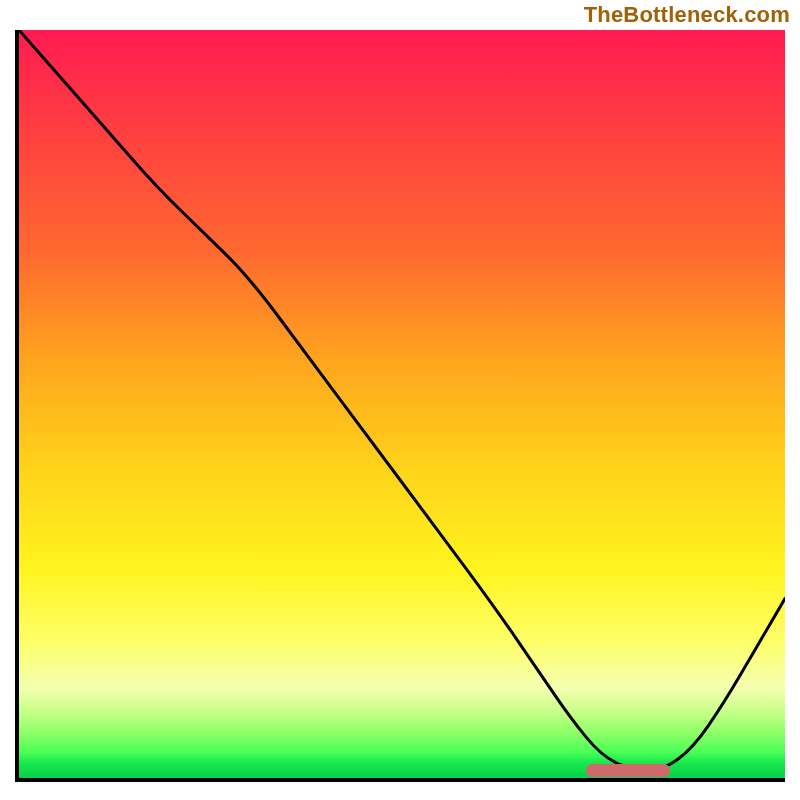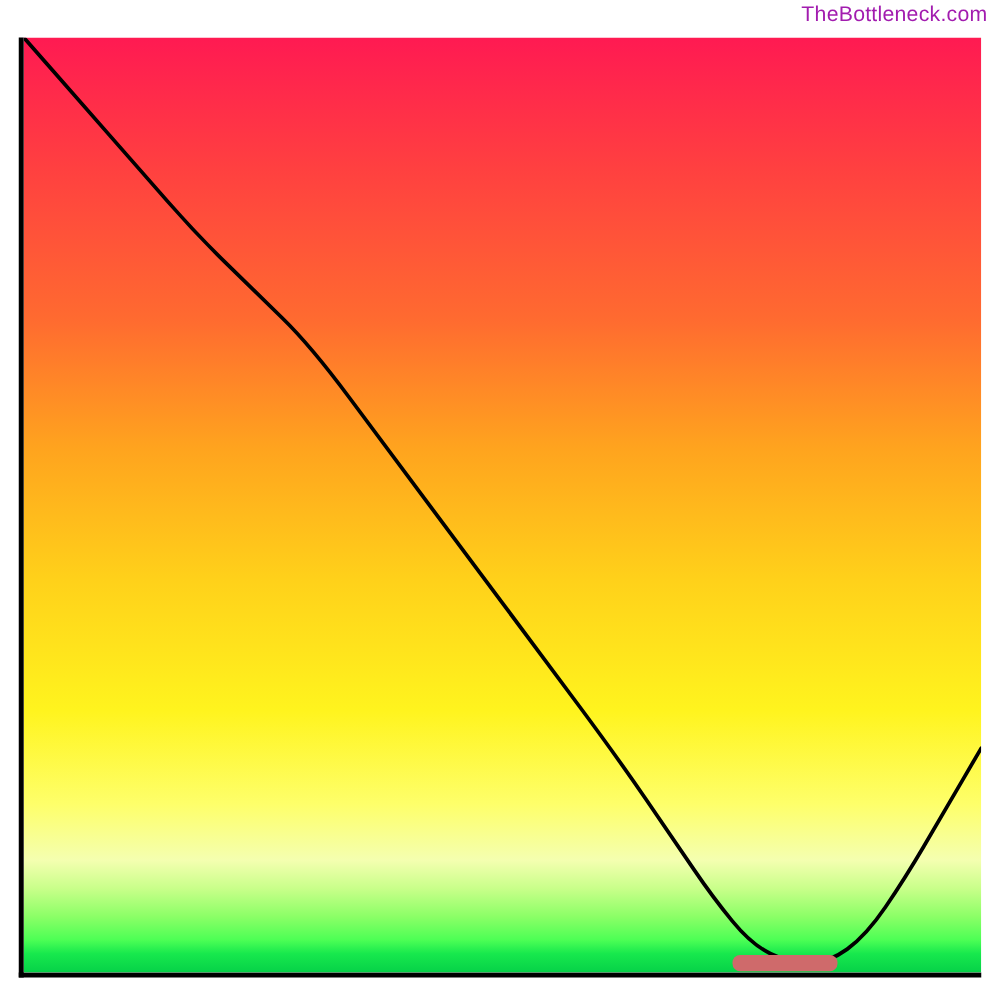--- a/index.html
+++ b/index.html
@@ -13,23 +13,23 @@
   }
   .frame {
     position: relative;
     width: 800px;
     height: 800px;
   }
   .watermark {
     position: absolute;
     top: 2px;
     right: 10px;
-    color: #a21caf;
-    font-size: 17px;
-    font-weight: 400;
+    color: #a16207;
+    font-size: 22px;
+    font-weight: 700;
     letter-spacing: 0.2px;
     z-index: 20;
   }
   .plot-area {
     position: absolute;
     left: 15px;
     top: 30px;
     width: 770px;
     height: 752px;
     border-left: 4px solid #000;

